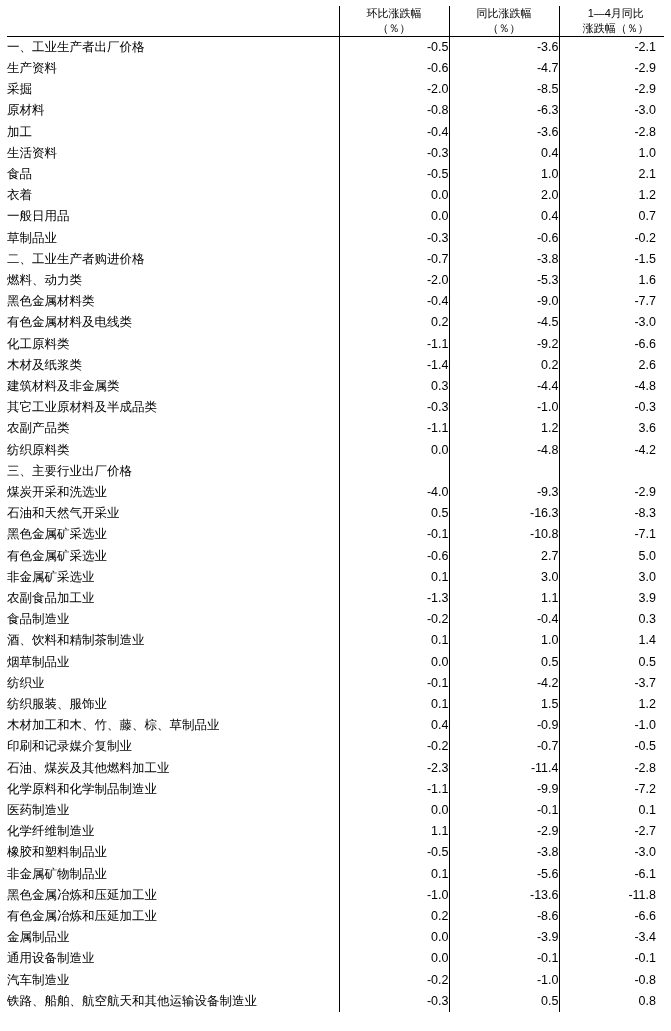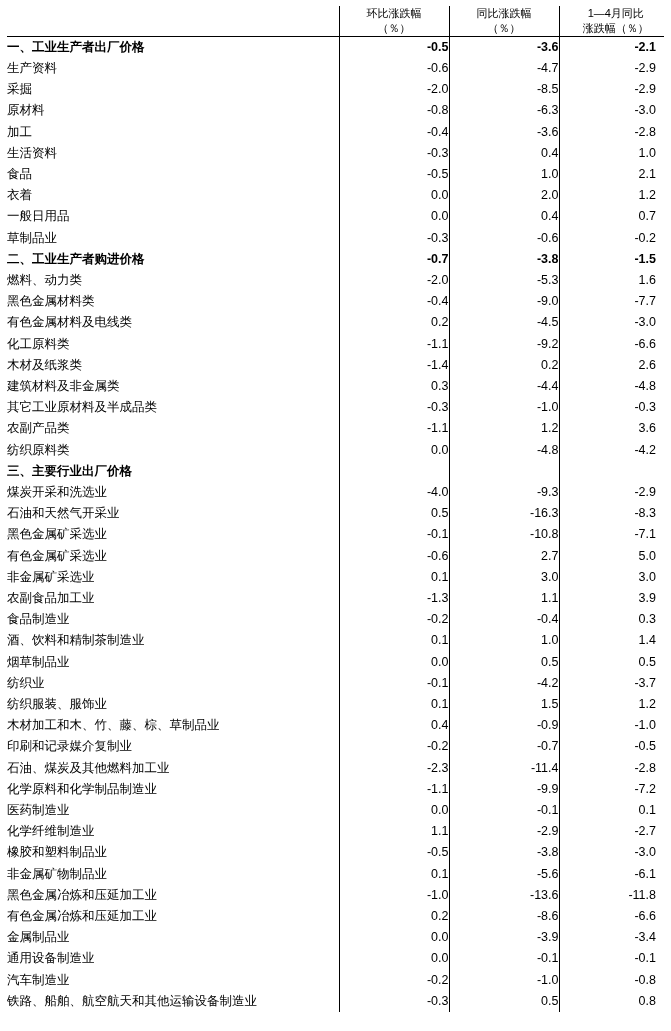--- a/index.html
+++ b/index.html
@@ -65,21 +65,21 @@
     padding-right: 0;
     text-align: center;
   }
   tbody td {
     height: 21.2px;
     line-height: 21.2px;
     font-size: 12.5px;
     white-space: nowrap;
   }
   tbody tr.section td {
-    font-weight: bold;
+    font-weight: normal;
   }
   .ind0 { padding-left: 4px; }
   .ind1 { padding-left: 22px; }
   .ind2 { padding-left: 40px; font-family: Liberation Serif, serif; }
   .ind3 { padding-left: 58px; }
   .hdr-sub { display: block; }
 </style>
 </head>
 <body>
 

